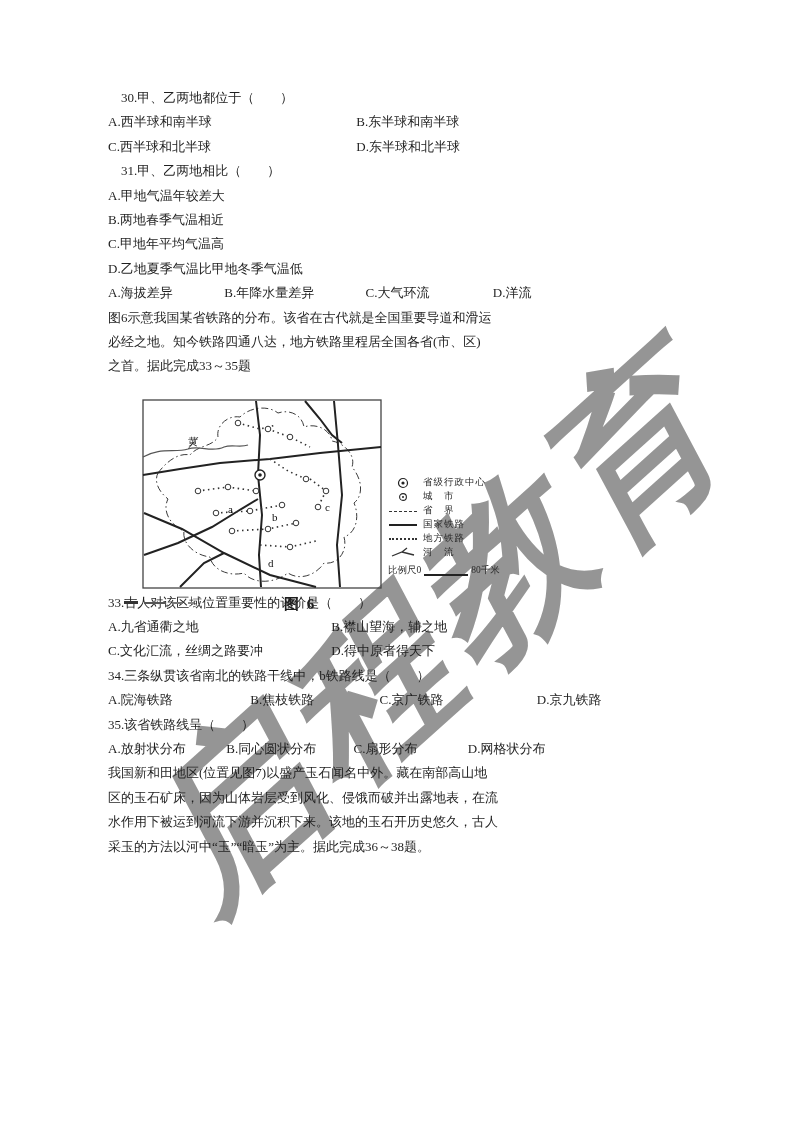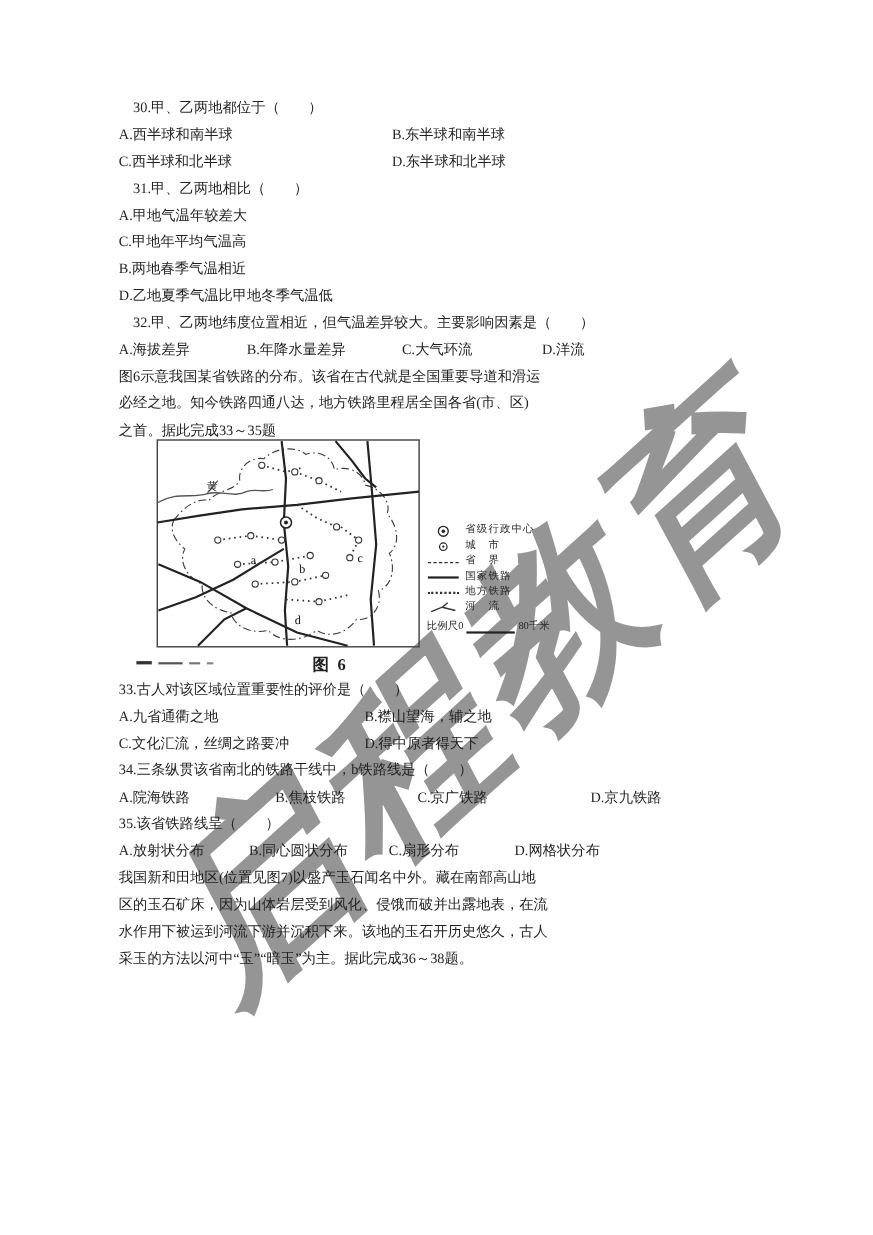--- a/index.html
+++ b/index.html
@@ -75,25 +75,24 @@
       <span>A.西半球和南半球</span>
       <span>B.东半球和南半球</span>
     </div>
     <div class="line row2">
       <span>C.西半球和北半球</span>
       <span>D.东半球和北半球</span>
     </div>
 
     <div class="line indent">31.甲、乙两地相比（　　）</div>
     <div class="line">A.甲地气温年较差大</div>
+    <div class="line">B.两地春季气温相近</div>
     <div class="line">C.甲地年平均气温高</div>
-    <div class="line">B.两地春季气温相近</div>
     <div class="line">D.乙地夏季气温比甲地冬季气温低</div>
 
-    <div class="line indent">32.甲、乙两地纬度位置相近，但气温差异较大。主要影响因素是（　　）</div>
     <div class="line row4a">
       <span>A.海拔差异</span>
       <span>B.年降水量差异</span>
       <span>C.大气环流</span>
       <span>D.洋流</span>
     </div>
 
     <div class="line">图6示意我国某省铁路的分布。该省在古代就是全国重要导道和滑运</div>
     <div class="line">必经之地。知今铁路四通八达，地方铁路里程居全国各省(市、区)</div>
     <div class="line">之首。据此完成33～35题</div>

